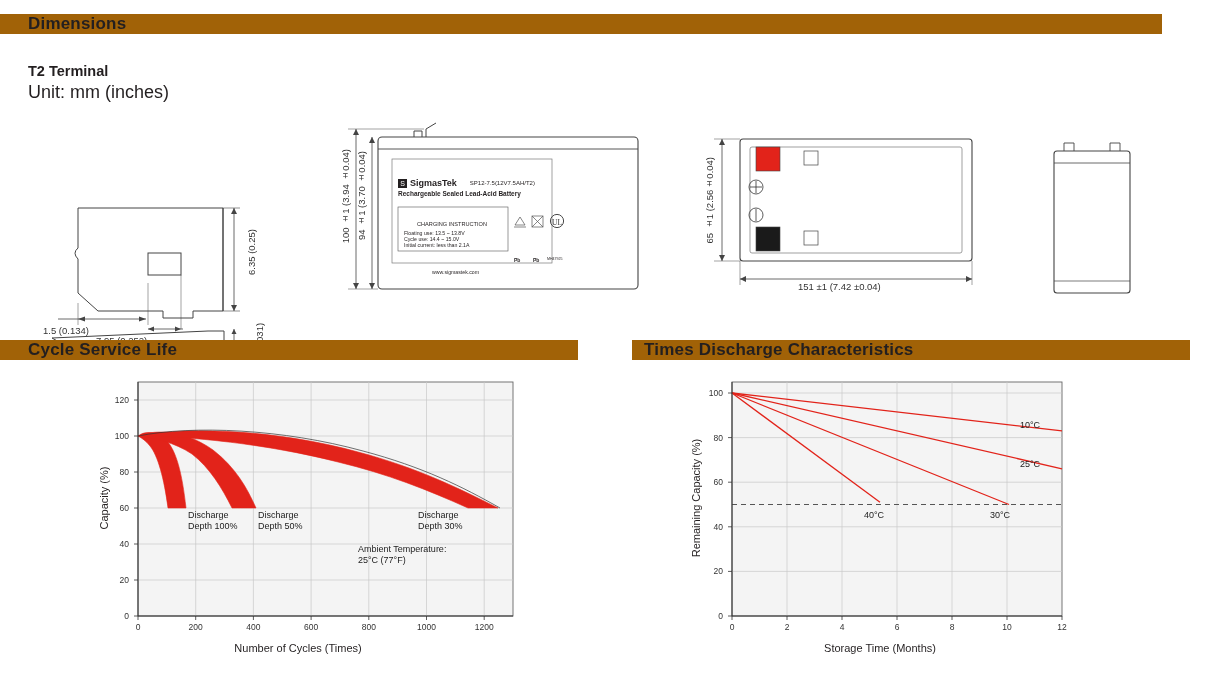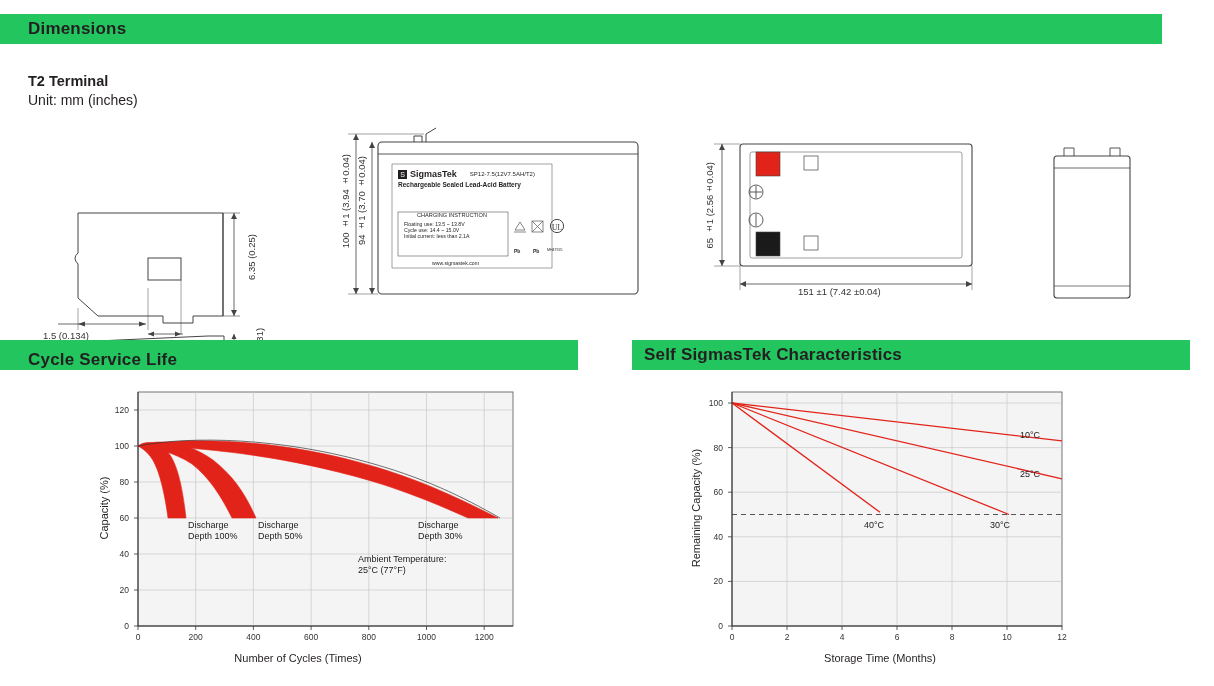--- a/index.html
+++ b/index.html
@@ -5,37 +5,37 @@
   html,body{margin:0;padding:0;}
   body{
     width:1214px;height:686px;
     background:#ffffff;
     font-family:"Liberation Sans", sans-serif;
     color:#231f20;
     position:relative;
     overflow:hidden;
   }
   .sec-head{
-    background:#22c55e;
-    height:30px;
+    background:#a16207;
+    height:20px;
     display:flex;
     align-items:center;
     padding-left:28px;
     box-sizing:border-box;
   }
   .sec-head span{
     font-size:17px;
     font-weight:bold;
     letter-spacing:.2px;
   }
   
   #dimensions-section{position:absolute;left:28px;top:14px;width:1162px;}
   #dimensions-section .sec-head{width:1162px;margin-left:-28px;padding-left:28px;}
   .sub-title{font-size:14.5px;font-weight:bold;margin-top:29px;}
-  .sub-unit{font-size:14px;margin-top:3px;}
+  .sub-unit{font-size:18px;margin-top:3px;}
   .dim-area{position:relative;height:250px;}
   .dimtxt{font-size:9.5px;color:#333;}
   
   .drawing{position:absolute;}
   svg{display:block;overflow:visible;}
   
   #cycle-section{position:absolute;left:28px;top:340px;width:578px;}
   #cycle-section .sec-head{width:578px;margin-left:-28px;padding-left:28px;align-items:flex-end;}
   #self-section{position:absolute;left:632px;top:340px;width:558px;}
   #self-section .sec-head{width:558px;margin-left:0;padding-left:12px;}
@@ -128,21 +128,21 @@
           <line x1="11" y1="1" x2="0" y2="12"></line>
         </g>
         <g transform="translate(232,99)" stroke="#333" fill="none" stroke-width=".9">
           <circle cx="7" cy="7" r="6.6"></circle>
           <text x="7" y="10.5" font-size="7.5" text-anchor="middle" fill="#333" stroke="none" font-family="Liberation Serif, serif">UL</text>
         </g>
       </svg>
       <div class="dimtxt" style="position:absolute;left:22px;top:34px;writing-mode:vertical-rl;transform:rotate(180deg);">100 ±1 (3.94 ±0.04)</div>
       <div class="dimtxt" style="position:absolute;left:38px;top:36px;writing-mode:vertical-rl;transform:rotate(180deg);">94 ±1 (3.70 ±0.04)</div>
 
-      <div style="position:absolute;left:74px;top:42px;width:160px;height:104px;">
+      <div style="position:absolute;left:74px;top:56px;width:160px;height:104px;">
         <div style="display:flex;align-items:center;gap:3px;margin:7px 0 0 6px;">
           <div style="width:9px;height:9px;background:#231f20;color:#fff;font-size:7px;line-height:9px;text-align:center;">S</div>
           <div style="font-size:9px;font-weight:bold;">SigmasTek</div>
           <div style="font-size:6px;margin-left:10px;">SP12-7.5(12V7.5AH/T2)</div>
         </div>
         <div style="font-size:6.5px;font-weight:bold;margin:2px 0 0 6px;">Rechargeable Sealed Lead-Acid Battery</div>
         <div style="position:absolute;left:6px;top:50px;width:108px;">
           <div style="font-size:5.6px;text-align:center;">CHARGING INSTRUCTION</div>
           <div style="font-size:5.2px;margin-top:3px;padding-left:6px;">Floating use: 13.5 ~ 13.8V</div>
           <div style="font-size:5.2px;padding-left:6px;">Cycle use: 14.4 ~ 15.0V</div>
@@ -285,21 +285,21 @@
       <text class="annot" x="330" y="195">25°C (77°F)</text>
 
       <text class="axis-label" x="270" y="284" text-anchor="middle" fill="#231f20">Number of Cycles (Times)</text>
       <text class="axis-label" x="80" y="130" text-anchor="middle" fill="#231f20" transform="rotate(-90 80 130)">Capacity (%)</text>
     </svg>
   </div>
 </div>
 
 <div id="self-section">
   <div class="sec-head">
-    <span>Self SigmasTek Characteristics</span>
+    <span>Times Discharge Characteristics</span>
   </div>
   <div class="chart-wrap" style="margin-top:8px;">
     <svg width="540" height="290" viewBox="0 0 540 290">
 
       <rect x="100" y="14" width="330" height="234" fill="#f4f4f4" stroke="#666" stroke-width=".9"></rect>
 
       <g stroke="#c9c9c9" stroke-width=".7">
         <line x1="155" y1="14" x2="155" y2="248"></line>
         <line x1="210" y1="14" x2="210" y2="248"></line>
         <line x1="265" y1="14" x2="265" y2="248"></line>

